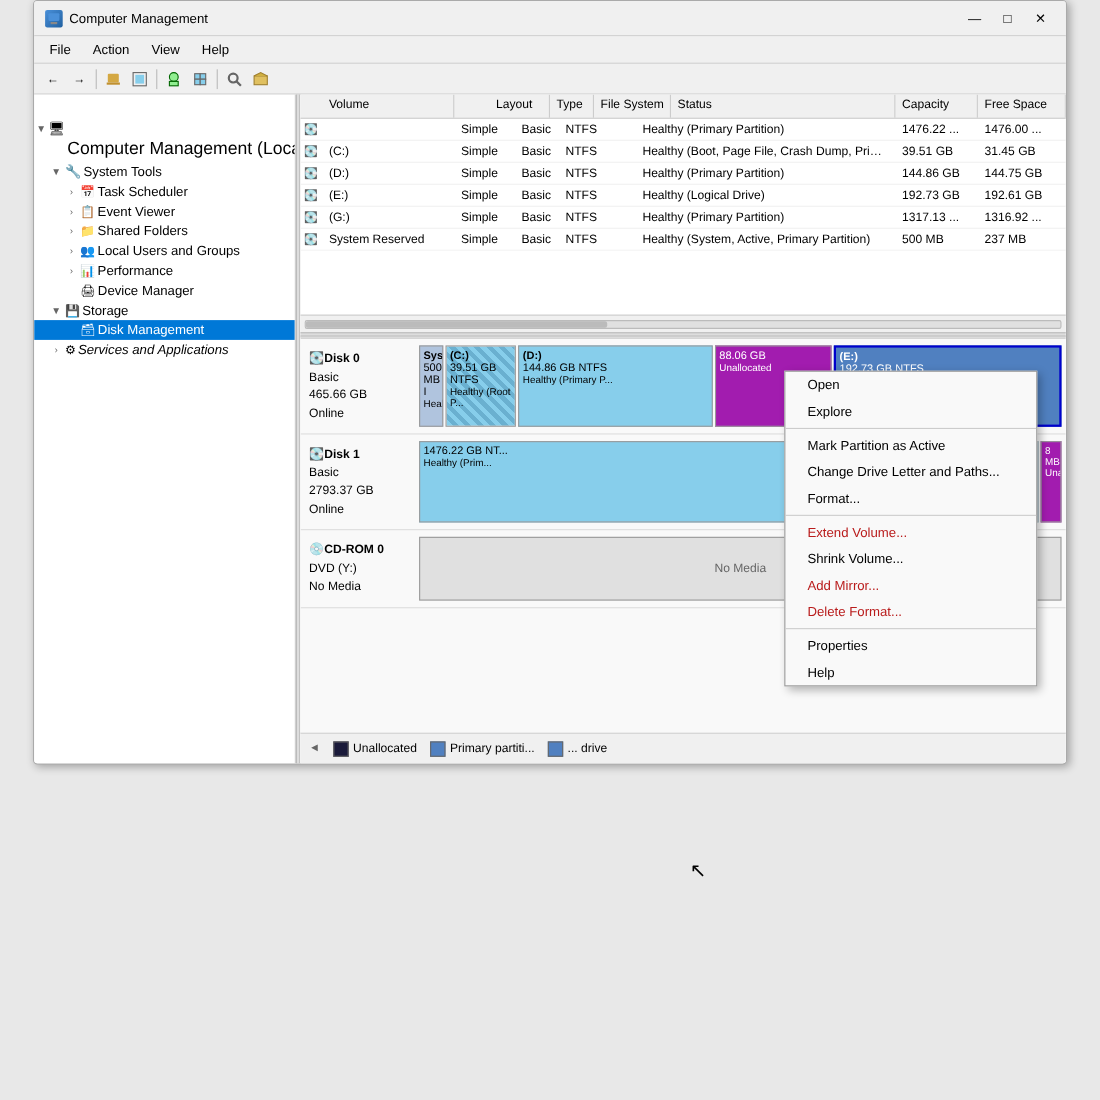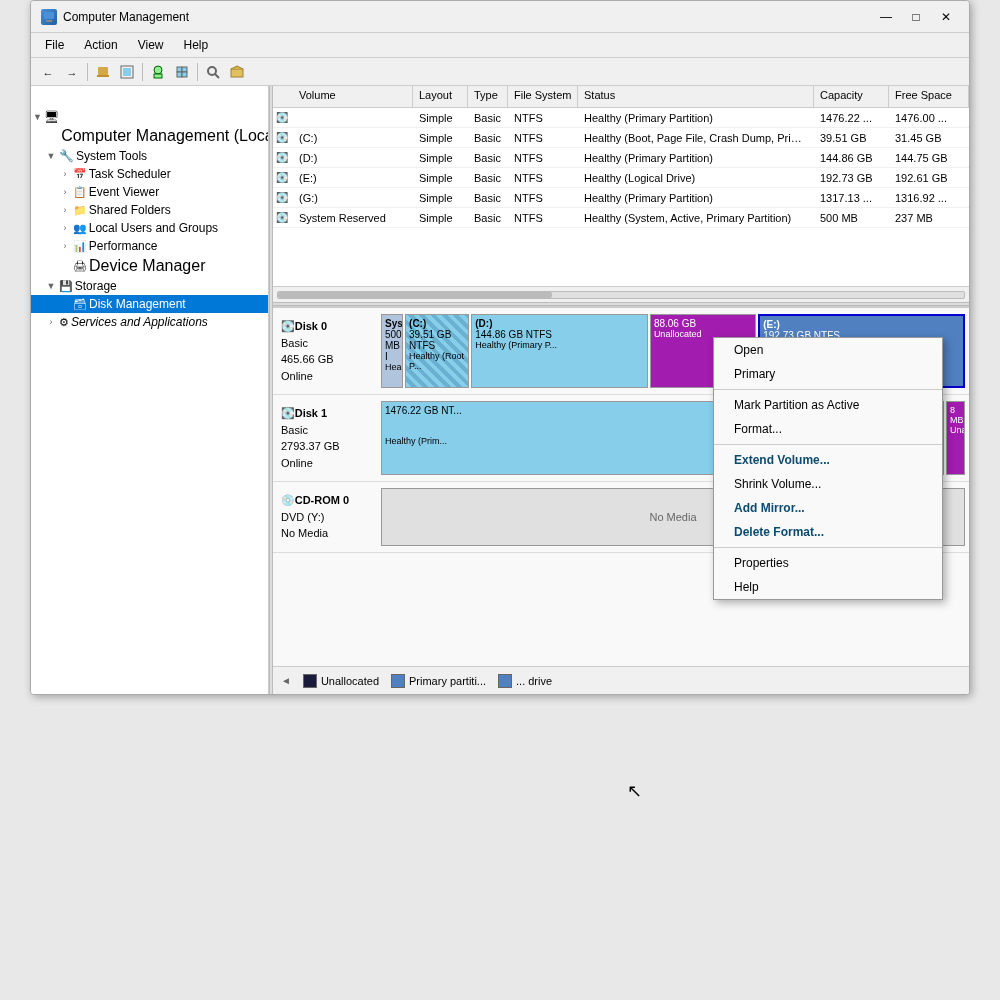--- a/index.html
+++ b/index.html
@@ -280,21 +280,21 @@
       box-shadow: 3px 3px 8px rgba(0,0,0,0.3);
       font-size: 12px;
       min-width: 230px;
       z-index: 100;
     }
     .ctx-item {
       padding: 5px 20px;
       cursor: pointer;
       white-space: nowrap;
     }
-    .ctx-item.disabled { color: #0c4a6e; cursor: default; font-weight: bold; }
+    .ctx-item.disabled { color: #b91c1c; cursor: default; }
     .ctx-sep { height: 1px; background: #ccc; margin: 3px 0; }
 
     
     .h-scroll {
       border-top: 1px solid #ccc;
       height: 16px;
       background: #f0f0f0;
       display: flex;
       align-items: center;
     }
@@ -484,21 +484,21 @@
 
         <div class="tree-item" style="padding-left:28px;">
           <span class="expand-arrow">›</span>
           <span style="font-size:11px;">📊</span>
           <span style="font-size:12px;">Performance</span>
         </div>
 
         <div class="tree-item" style="padding-left:28px;">
           <span class="expand-arrow"></span>
           <span style="font-size:11px;">🖨</span>
-          <span style="font-size:16px;">Device Manager</span>
+          <span style="font-size:12px;">Device Manager</span>
         </div>
 
         <div class="tree-item" style="padding-left:14px;">
           <span class="expand-arrow">▼</span>
           <span style="font-size:11px;">💾</span>
           <span style="font-size:12px;">Storage</span>
         </div>
 
         <div class="tree-item selected" style="padding-left:28px;">
           <span class="expand-arrow"></span>
@@ -514,21 +514,21 @@
       </div>
 
       <div class="splitter-v"></div>
 
       <div class="content-area">
 
         <div class="upper-content">
           <div class="table-header">
             <div class="td-icon"></div>
             <div class="th-cell" style="width:120px;">Volume</div>
-            <div class="th-cell" style="width:55px;">Layout</div>
+            <div class="th-cell" style="width:55px;margin-left:32px;">Layout</div>
             <div class="th-cell" style="width:40px;">Type</div>
             <div class="th-cell" style="width:70px;">File System</div>
             <div class="th-cell" style="flex:1;">Status</div>
             <div class="th-cell" style="width:75px;">Capacity</div>
             <div class="th-cell" style="width:80px;">Free Space</div>
           </div>
           <div class="table-body">
 
             <div class="table-row">
               <div class="td-icon">
@@ -663,21 +663,21 @@
 
             <div class="disk-row">
               <div class="disk-label">
                 <div><span>💽</span><b>Disk 1</b></div>
                 <div>Basic</div>
                 <div>2793.37 GB</div>
                 <div>Online</div>
               </div>
               <div class="disk-partitions">
 
-                <div class="partition ntfs" style="flex:30;gap:20px;">
+                <div class="partition ntfs" style="flex:30;">
                   <div class="partition-size">1476.22 GB NT...</div>
                   <div class="partition-status">Healthy (Prim...</div>
                 </div>
 
                 <div class="partition ntfs" style="flex:20;">
                   <div class="partition-size">NTFS</div>
                   <div class="partition-status">...imary Partition)</div>
                 </div>
 
                 <div class="partition unallocated" style="flex:1;">
@@ -696,23 +696,24 @@
               </div>
               <div class="disk-partitions">
                 <div style="flex:1; background:#e0e0e0; border:1px solid #999; display:flex; align-items:center; justify-content:center; font-size:11px; color:#666;">No Media</div>
               </div>
             </div>
 
           </div>
 
           <div class="context-menu" style="left:440px; top:30px;">
             <div class="ctx-item">Open</div>
-            <div class="ctx-item">Primary</div>
+            <div class="ctx-item">Explore</div>
             <div class="ctx-sep"></div>
             <div class="ctx-item">Mark Partition as Active</div>
+            <div class="ctx-item">Change Drive Letter and Paths...</div>
             <div class="ctx-item">Format...</div>
             <div class="ctx-sep"></div>
             <div class="ctx-item disabled">Extend Volume...</div>
             <div class="ctx-item">Shrink Volume...</div>
             <div class="ctx-item disabled">Add Mirror...</div>
             <div class="ctx-item disabled">Delete Format...</div>
             <div class="ctx-sep"></div>
             <div class="ctx-item">Properties</div>
             <div class="ctx-item">Help</div>
           </div>

